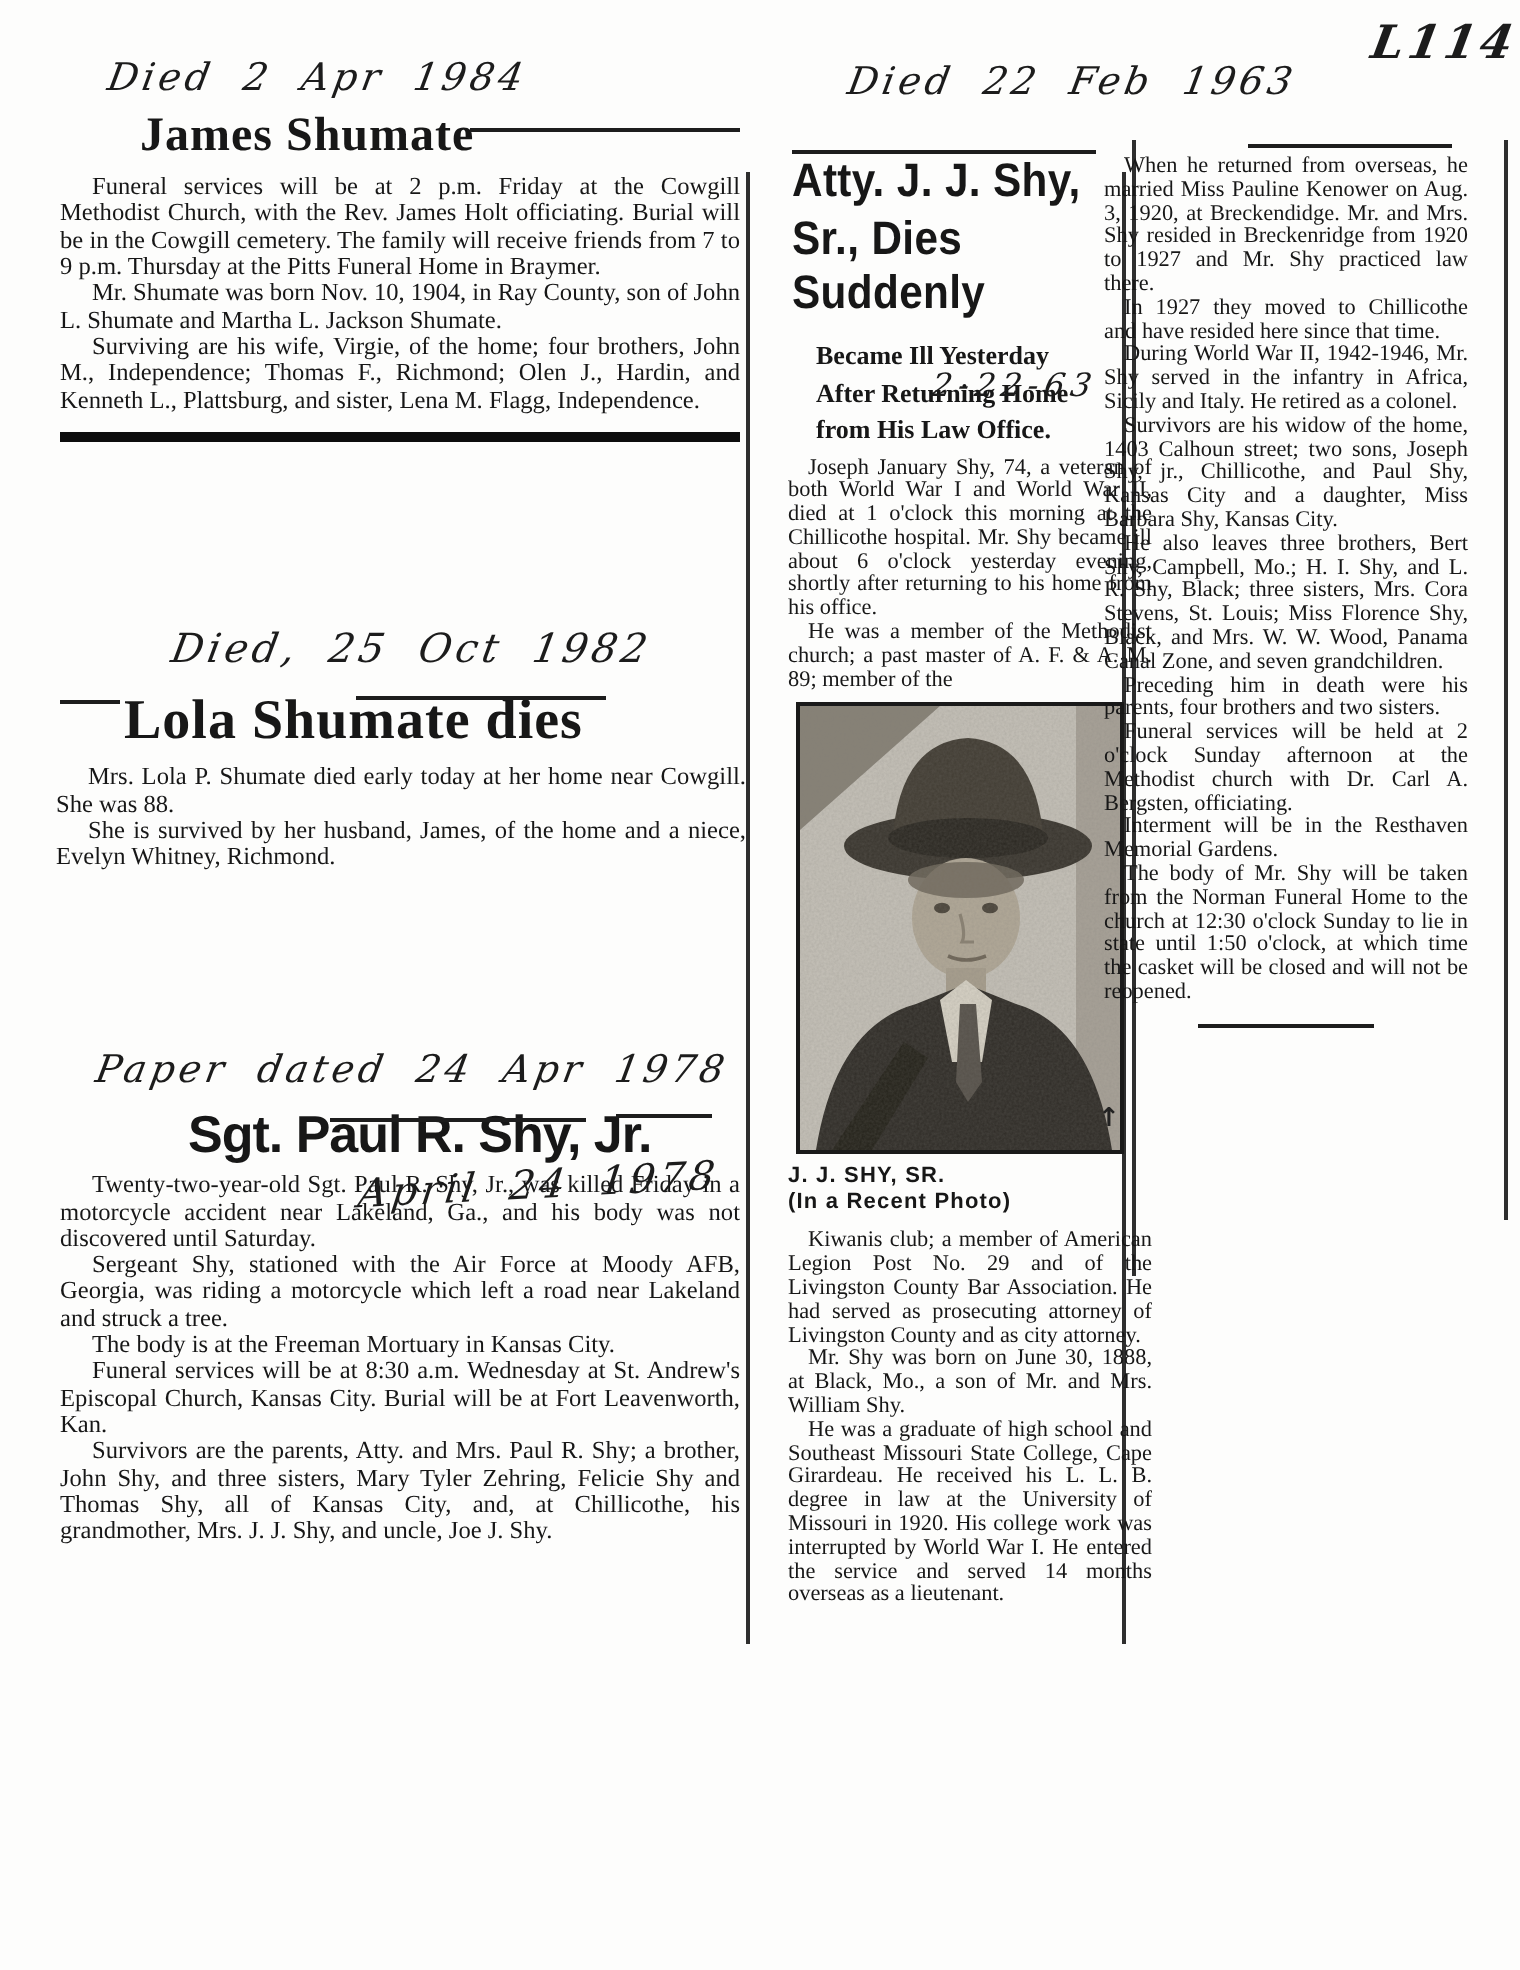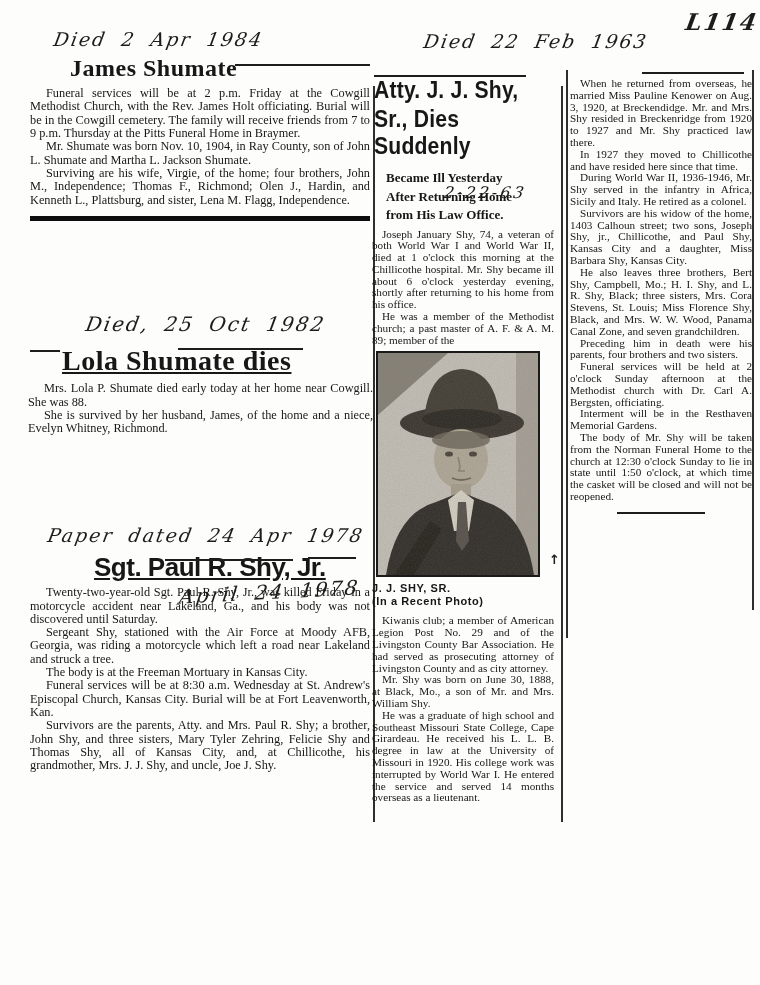--- a/index.html
+++ b/index.html
@@ -5,38 +5,38 @@
   html,body{margin:0;padding:0;background:#ffffff;}
   .page{position:relative;width:760px;height:985px;background:#fdfdfc;overflow:hidden;
         font-family:"Liberation Serif",serif;color:#171717;}
   
   .hw{font-family:"DejaVu Serif",serif;font-style:italic;color:#1c1c1c;
       letter-spacing:2px;word-spacing:7px;white-space:nowrap;transform:skewX(-10deg);}
   
   .clip{position:absolute;}
   .headline-serif{font-family:"Liberation Serif",serif;font-weight:700;margin:0;
       letter-spacing:.5px;line-height:1.05;}
-  .headline-sans{font-family:"Liberation Sans",sans-serif;font-weight:700;margin:0;line-height:1.05;text-decoration:underline;}
+  .headline-sans{font-family:"Liberation Sans",sans-serif;font-weight:700;margin:0;line-height:1.05;}
   .body-wide{font-size:12.3px;line-height:13.3px;text-align:justify;}
   .body-wide p{margin:0;text-indent:16px;}
   .body-narrow{font-size:11.2px;line-height:11.8px;text-align:justify;}
   .body-narrow p{margin:0;text-indent:10px;}
   .rule{position:absolute;background:#1d1d1d;}
   .thickbar{height:5px;background:#0d0d0d;margin-top:9px;}
   
-  .midcol{position:absolute;left:372px;top:70px;width:182px;}
+  .midcol{position:absolute;left:394px;top:70px;width:182px;}
   .mid-headline{font-family:"Liberation Sans",sans-serif;font-weight:700;font-size:23.5px;
       line-height:27px;transform:scaleX(.9);transform-origin:left top;letter-spacing:.2px;margin:7px 0 0 2px;}
   .mid-subhead{font-family:Liberation Serif, serif;font-weight:700;font-size:13px;
       line-height:18.5px;margin:9px 0 0 14px;}
   .photo-frame{margin:5px 0 0 4px;width:160px;height:222px;border:2px solid #1a1a1a;background:#c9c5bd;}
   .caption{font-family:"Liberation Sans",sans-serif;font-weight:700;text-align:left;
       font-size:11px;line-height:13px;margin-top:5px;letter-spacing:.6px;}
   
-  .rightcol{position:absolute;left:570px;top:66px;width:182px;}
+  .rightcol{position:absolute;left:552px;top:66px;width:182px;}
   .endmark{width:88px;height:2px;background:#1d1d1d;margin:9px auto 0 auto;}
   .vrule{position:absolute;width:1.5px;background:#2e2e2e;}
   .arrow-mark{position:absolute;font-size:13px;font-weight:700;color:#222;
       font-family:"DejaVu Sans",sans-serif;}
 </style>
 </head>
 <body>
 
 <div class="page">
 
@@ -53,21 +53,21 @@
       <p>Mr. Shumate was born Nov. 10, 1904, in Ray County, son of John L. Shumate and Martha L. Jackson Shumate.</p>
       <p>Surviving are his wife, Virgie, of the home; four brothers, John M., Independence; Thomas F., Richmond; Olen J., Hardin, and Kenneth L., Plattsburg, and sister, Lena M. Flagg, Independence.</p>
     </div>
     <div class="thickbar"></div>
   </section>
 
   <section class="clip" style="left:28px;top:312px;width:345px;">
     <div class="hw" style="margin-left:58px;font-size:20px;">Died, 25 Oct 1982</div>
     <div class="rule" style="left:2px;top:38px;width:30px;height:2px;"></div>
     <div class="rule" style="left:150px;top:36px;width:125px;height:2px;"></div>
-    <h1 class="headline-serif" style="font-size:28px;margin:10px 0 0 34px;text-decoration:underline;">Lola Shumate dies</h1>
+    <h1 class="headline-serif" style="font-size:28px;margin:10px 0 0 34px;">Lola Shumate dies</h1>
     <div class="body-wide" style="margin-top:7px;">
       <p>Mrs. Lola P. Shumate died early today at her home near Cowgill. She was 88.</p>
       <p>She is survived by her husband, James, of the home and a niece, Evelyn Whitney, Richmond.</p>
     </div>
   </section>
 
   <section class="clip" style="left:30px;top:524px;width:340px;">
     <div class="hw" style="margin-left:18px;font-size:19px;">Paper dated 24 Apr 1978</div>
     <div class="rule" style="left:135px;top:35px;width:128px;height:2px;"></div>
     <div class="rule" style="left:278px;top:33px;width:48px;height:2px;"></div>
@@ -142,21 +142,21 @@
     </div>
   </section>
 
   <div class="arrow-mark" style="left:549px;top:552px;">↑</div>
 
   <section class="rightcol">
     <div class="rule" style="left:72px;top:6px;width:102px;height:2px;"></div>
     <div class="body-narrow" style="margin-top:12px;">
       <p>When he returned from overseas, he married Miss Pauline Kenower on Aug. 3, 1920, at Breckendidge. Mr. and Mrs. Shy resided in Breckenridge from 1920 to 1927 and Mr. Shy practiced law there.</p>
       <p>In 1927 they moved to Chillicothe and have resided here since that time.</p>
-      <p>During World War II, 1936-1946, Mr. Shy served in the infantry in Africa, Sicily and Italy. He retired as a colonel.</p>
+      <p>During World War II, 1942-1946, Mr. Shy served in the infantry in Africa, Sicily and Italy. He retired as a colonel.</p>
       <p>Survivors are his widow of the home, 1403 Calhoun street; two sons, Joseph Shy, jr., Chillicothe, and Paul Shy, Kansas City and a daughter, Miss Barbara Shy, Kansas City.</p>
       <p>He also leaves three brothers, Bert Shy, Campbell, Mo.; H. I. Shy, and L. R. Shy, Black; three sisters, Mrs. Cora Stevens, St. Louis; Miss Florence Shy, Black, and Mrs. W. W. Wood, Panama Canal Zone, and seven grandchildren.</p>
       <p>Preceding him in death were his parents, four brothers and two sisters.</p>
       <p>Funeral services will be held at 2 o'clock Sunday afternoon at the Methodist church with Dr. Carl A. Bergsten, officiating.</p>
       <p>Interment will be in the Resthaven Memorial Gardens.</p>
       <p>The body of Mr. Shy will be taken from the Norman Funeral Home to the church at 12:30 o'clock Sunday to lie in state until 1:50 o'clock, at which time the casket will be closed and will not be reopened.</p>
     </div>
     <div class="endmark"></div>
   </section>
 

